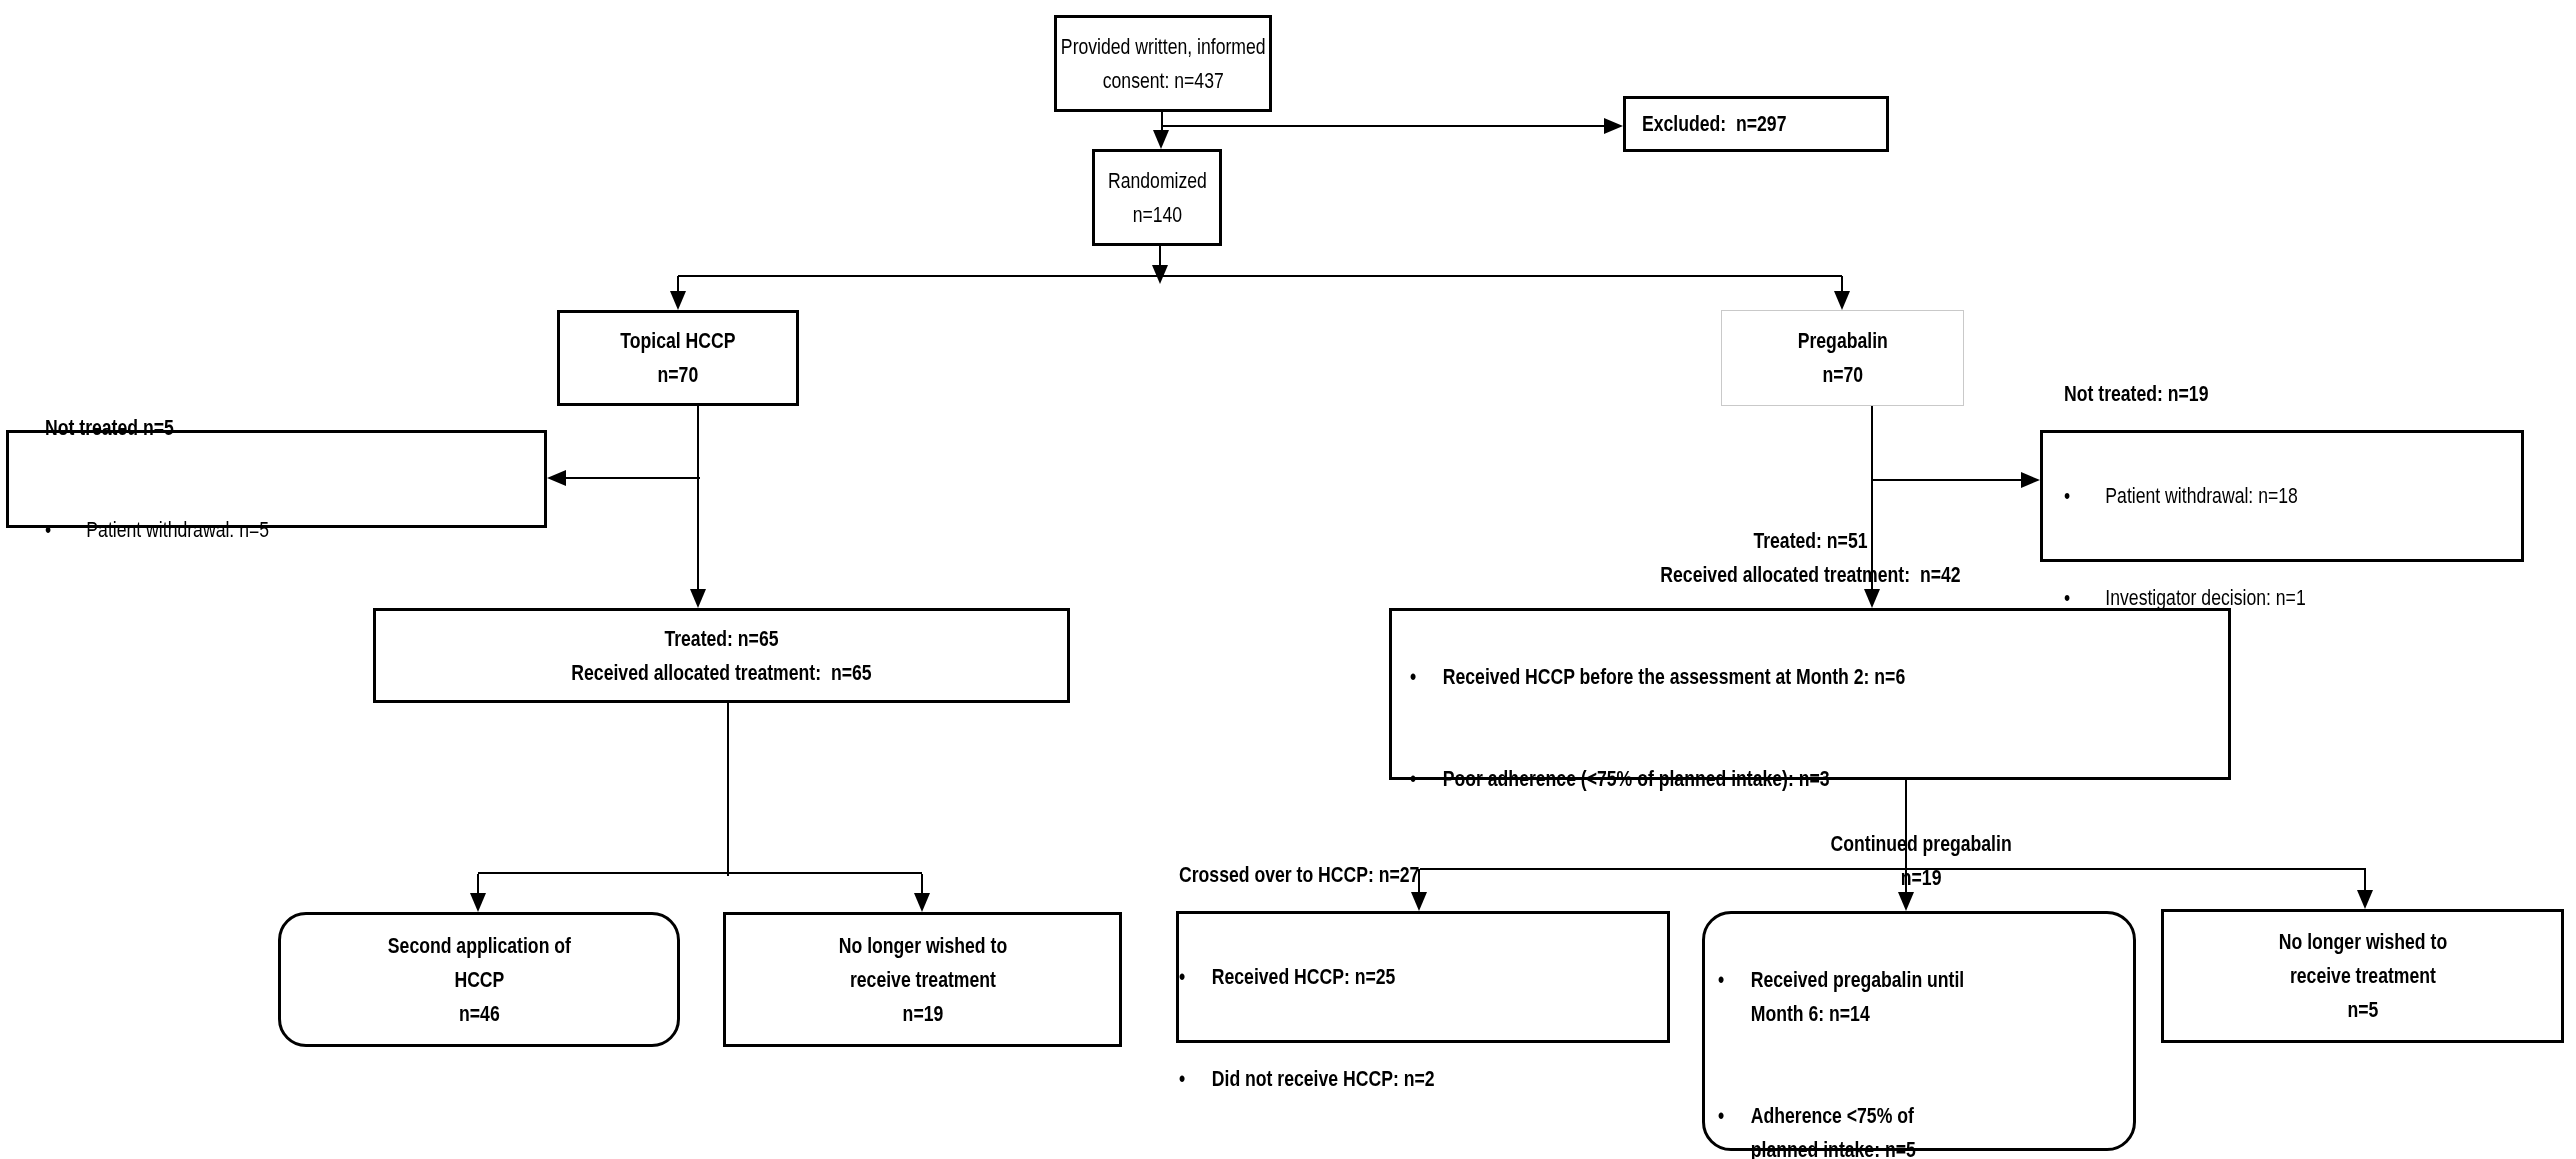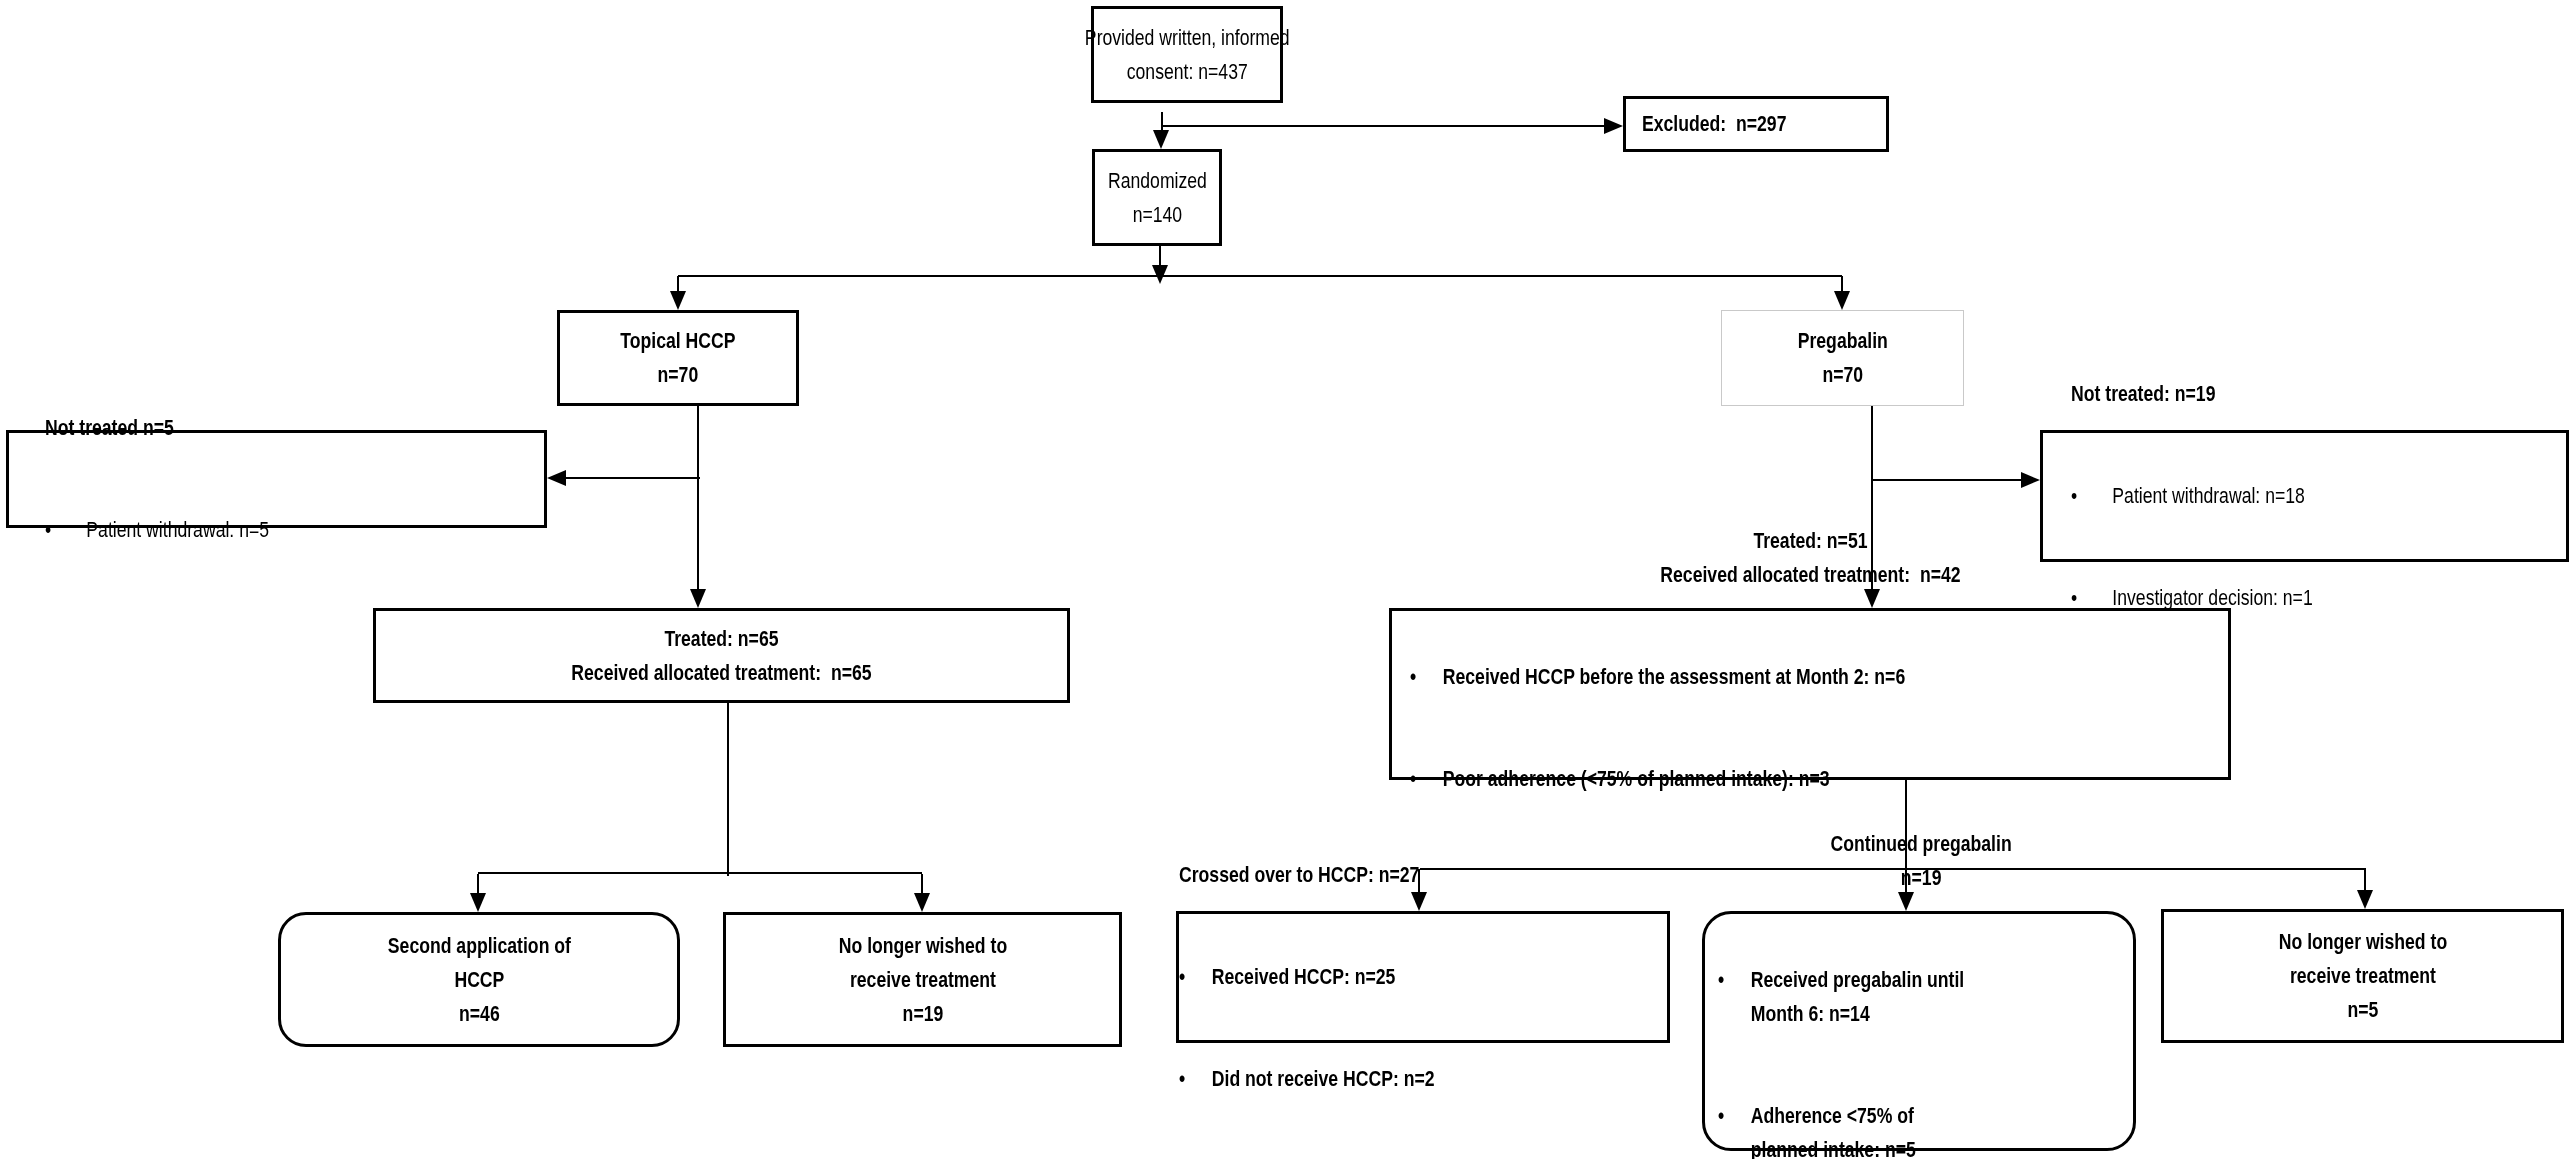--- a/index.html
+++ b/index.html
@@ -82,21 +82,21 @@
   <div class="ad" style="left:690px;top:589px;"></div>
   <div class="al" style="left:547px;top:470px;"></div>
   <div class="ad" style="left:1864px;top:589px;"></div>
   <div class="ar" style="left:2021px;top:472px;"></div>
   <div class="ad" style="left:470px;top:893px;"></div>
   <div class="ad" style="left:914px;top:893px;"></div>
   <div class="ad" style="left:1411px;top:892px;"></div>
   <div class="ad" style="left:1898px;top:892px;"></div>
   <div class="ad" style="left:2357px;top:890px;"></div>
 
-  <div class="box" style="left:1054px;top:6px;width:192px;height:97px;margin-left:37px;">
+  <div class="box" style="left:1054px;top:15px;width:218px;height:97px;">
     <div class="tx reg">Provided written, informed
 consent: n=437</div>
   </div>
 
   <div class="box left" style="left:1623px;top:96px;width:266px;height:56px;padding-left:15.5px;">
     <div class="tx">Excluded:  n=297</div>
   </div>
 
   <div class="box" style="left:1092px;top:149px;width:130px;height:97px;">
     <div class="tx reg">Randomized
@@ -116,21 +116,21 @@
   <div class="box left" style="left:6px;top:430px;width:541px;height:98px;padding-left:36px;">
     <div class="tx">
       <div>Not treated n=5</div>
       <div class="brow reg">
         <span class="bm">•</span>
         <span>Patient withdrawal: n=5</span>
       </div>
     </div>
   </div>
 
-  <div class="box left" style="left:2040px;top:430px;width:529px;height:132px;padding-left:28px;">
+  <div class="box left" style="left:2040px;top:430px;width:484px;height:132px;padding-left:21px;">
     <div class="tx">
       <div>Not treated: n=19</div>
       <div class="brow reg">
         <span class="bm">•</span>
         <span>Patient withdrawal: n=18</span>
       </div>
       <div class="brow reg">
         <span class="bm">•</span>
         <span>Investigator decision: n=1</span>
       </div>

